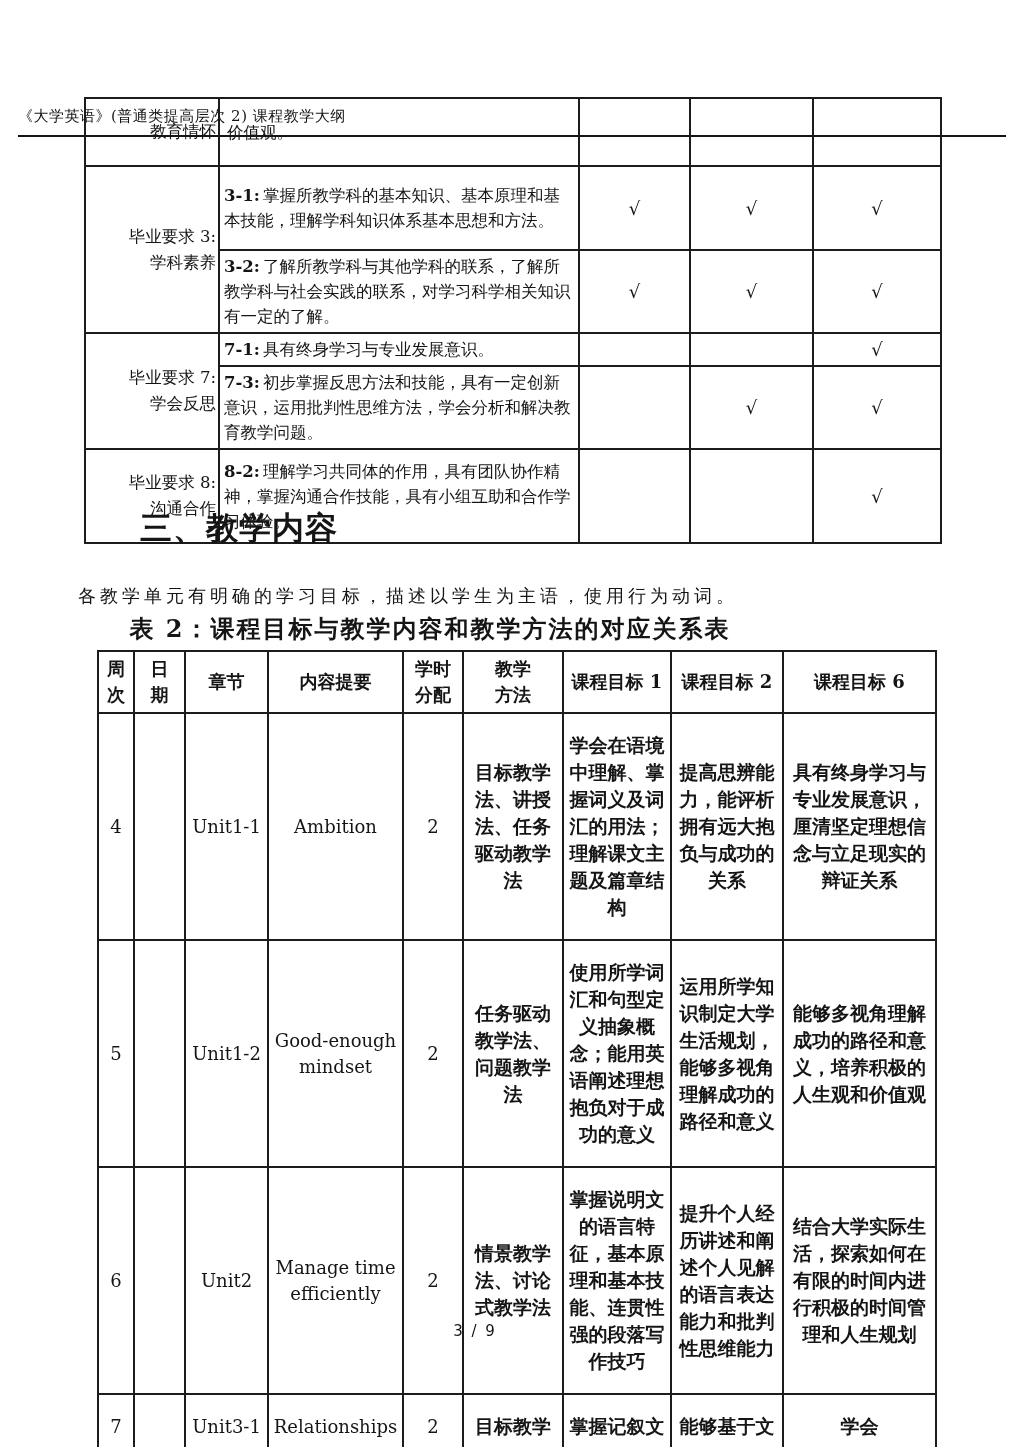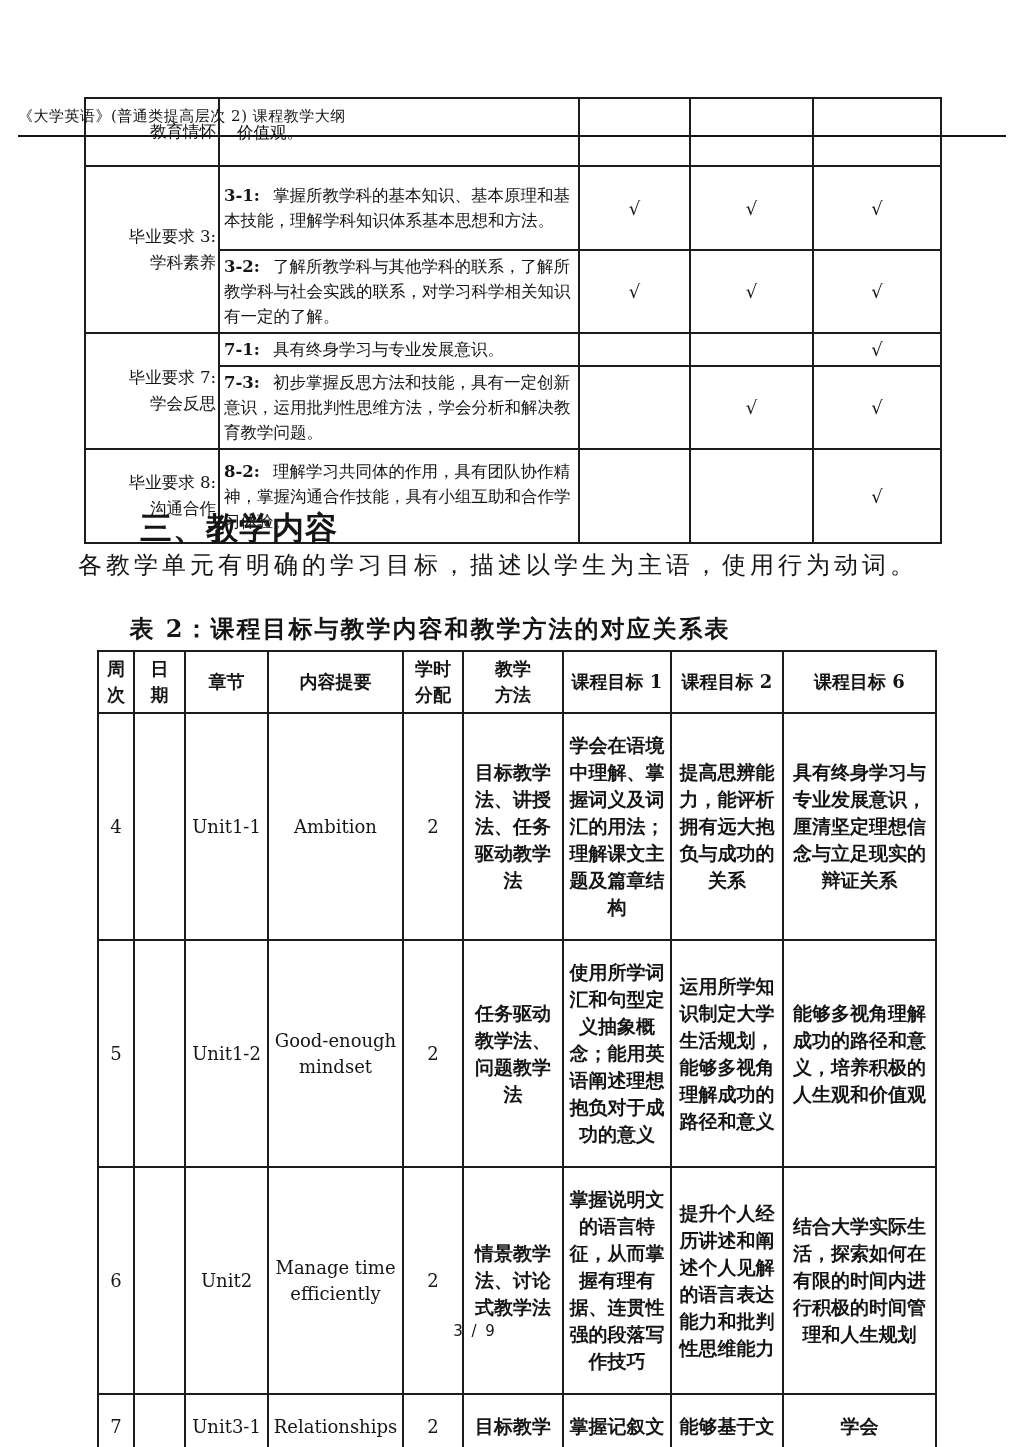--- a/index.html
+++ b/index.html
@@ -15,25 +15,25 @@
   
   table{border-collapse:collapse;table-layout:fixed}
   td,th{border:2px solid #1c1c1c;overflow:hidden}
   
   .t1{position:absolute;left:84px;top:97px;width:856px}
   .t1 td{font-size:16.5px;line-height:25px;vertical-align:middle;padding:3px 4px}
   .t1 .lbl{text-align:right;padding:20px 2px}
   .t1 .lbl div{line-height:26px}
   .t1 .desc{text-align:left}
   .t1 .chk{text-align:center;font-size:18px;padding:0}
-  .code{font-weight:bold;margin-right:13px}
+  .code{font-weight:bold;margin-right:3px}
   .ra{height:42px}.rb{height:84px}.rc{height:80px}.rd{height:33px}.re{height:80px}.rf{height:82px}
   
   .h1{position:absolute;left:140px;top:507px;font-size:32px;font-weight:bold;letter-spacing:1px}
-  .para{position:absolute;left:78px;top:549px;font-size:24px;letter-spacing:4px;white-space:nowrap}
+  .para{position:absolute;left:78px;top:584px;font-size:18px;letter-spacing:4px;white-space:nowrap}
   .t2title{position:absolute;left:0;top:613px;width:860px;text-align:center;font-size:24px;font-weight:bold;letter-spacing:2px}
   
   .t2{position:absolute;left:97px;top:650px;width:838px}
   .t2 th{font-size:18px;font-weight:bold;text-align:center;vertical-align:middle;padding:2px 0}
   .t2 th div{line-height:26px}
   .t2 td{font-size:18px;text-align:center;vertical-align:middle;line-height:26px;padding:2px 3px}
   .t2 td.strong{font-weight:bold;font-size:19px;line-height:27px;padding:18px 4px}
   .hrow{height:62px}.r4{height:185px}.r5{height:190px}.r6{height:193px}.r7{height:33px}
   
   .ftr{
@@ -183,21 +183,21 @@
       <td class="strong">运用所学知识制定大学生活规划，能够多视角理解成功的路径和意义</td>
       <td class="strong">能够多视角理解成功的路径和意义，培养积极的人生观和价值观</td>
     </tr>
     <tr class="r6">
       <td>6</td>
       <td></td>
       <td>Unit2</td>
       <td>Manage time efficiently</td>
       <td>2</td>
       <td class="strong">情景教学法、讨论式教学法</td>
-      <td class="strong">掌握说明文的语言特征，从而掌握有理有据、连贯性强的段落写作技巧</td>
+      <td class="strong">掌握说明文的语言特征，基本原理和基本技能、连贯性强的段落写作技巧</td>
       <td class="strong">提升个人经历讲述和阐述个人见解的语言表达能力和批判性思维能力</td>
       <td class="strong">结合大学实际生活，探索如何在有限的时间内进行积极的时间管理和人生规划</td>
     </tr>
     <tr class="r7">
       <td>7</td>
       <td></td>
       <td>Unit3-1</td>
       <td>Relationships</td>
       <td>2</td>
       <td class="strong">目标教学</td>

